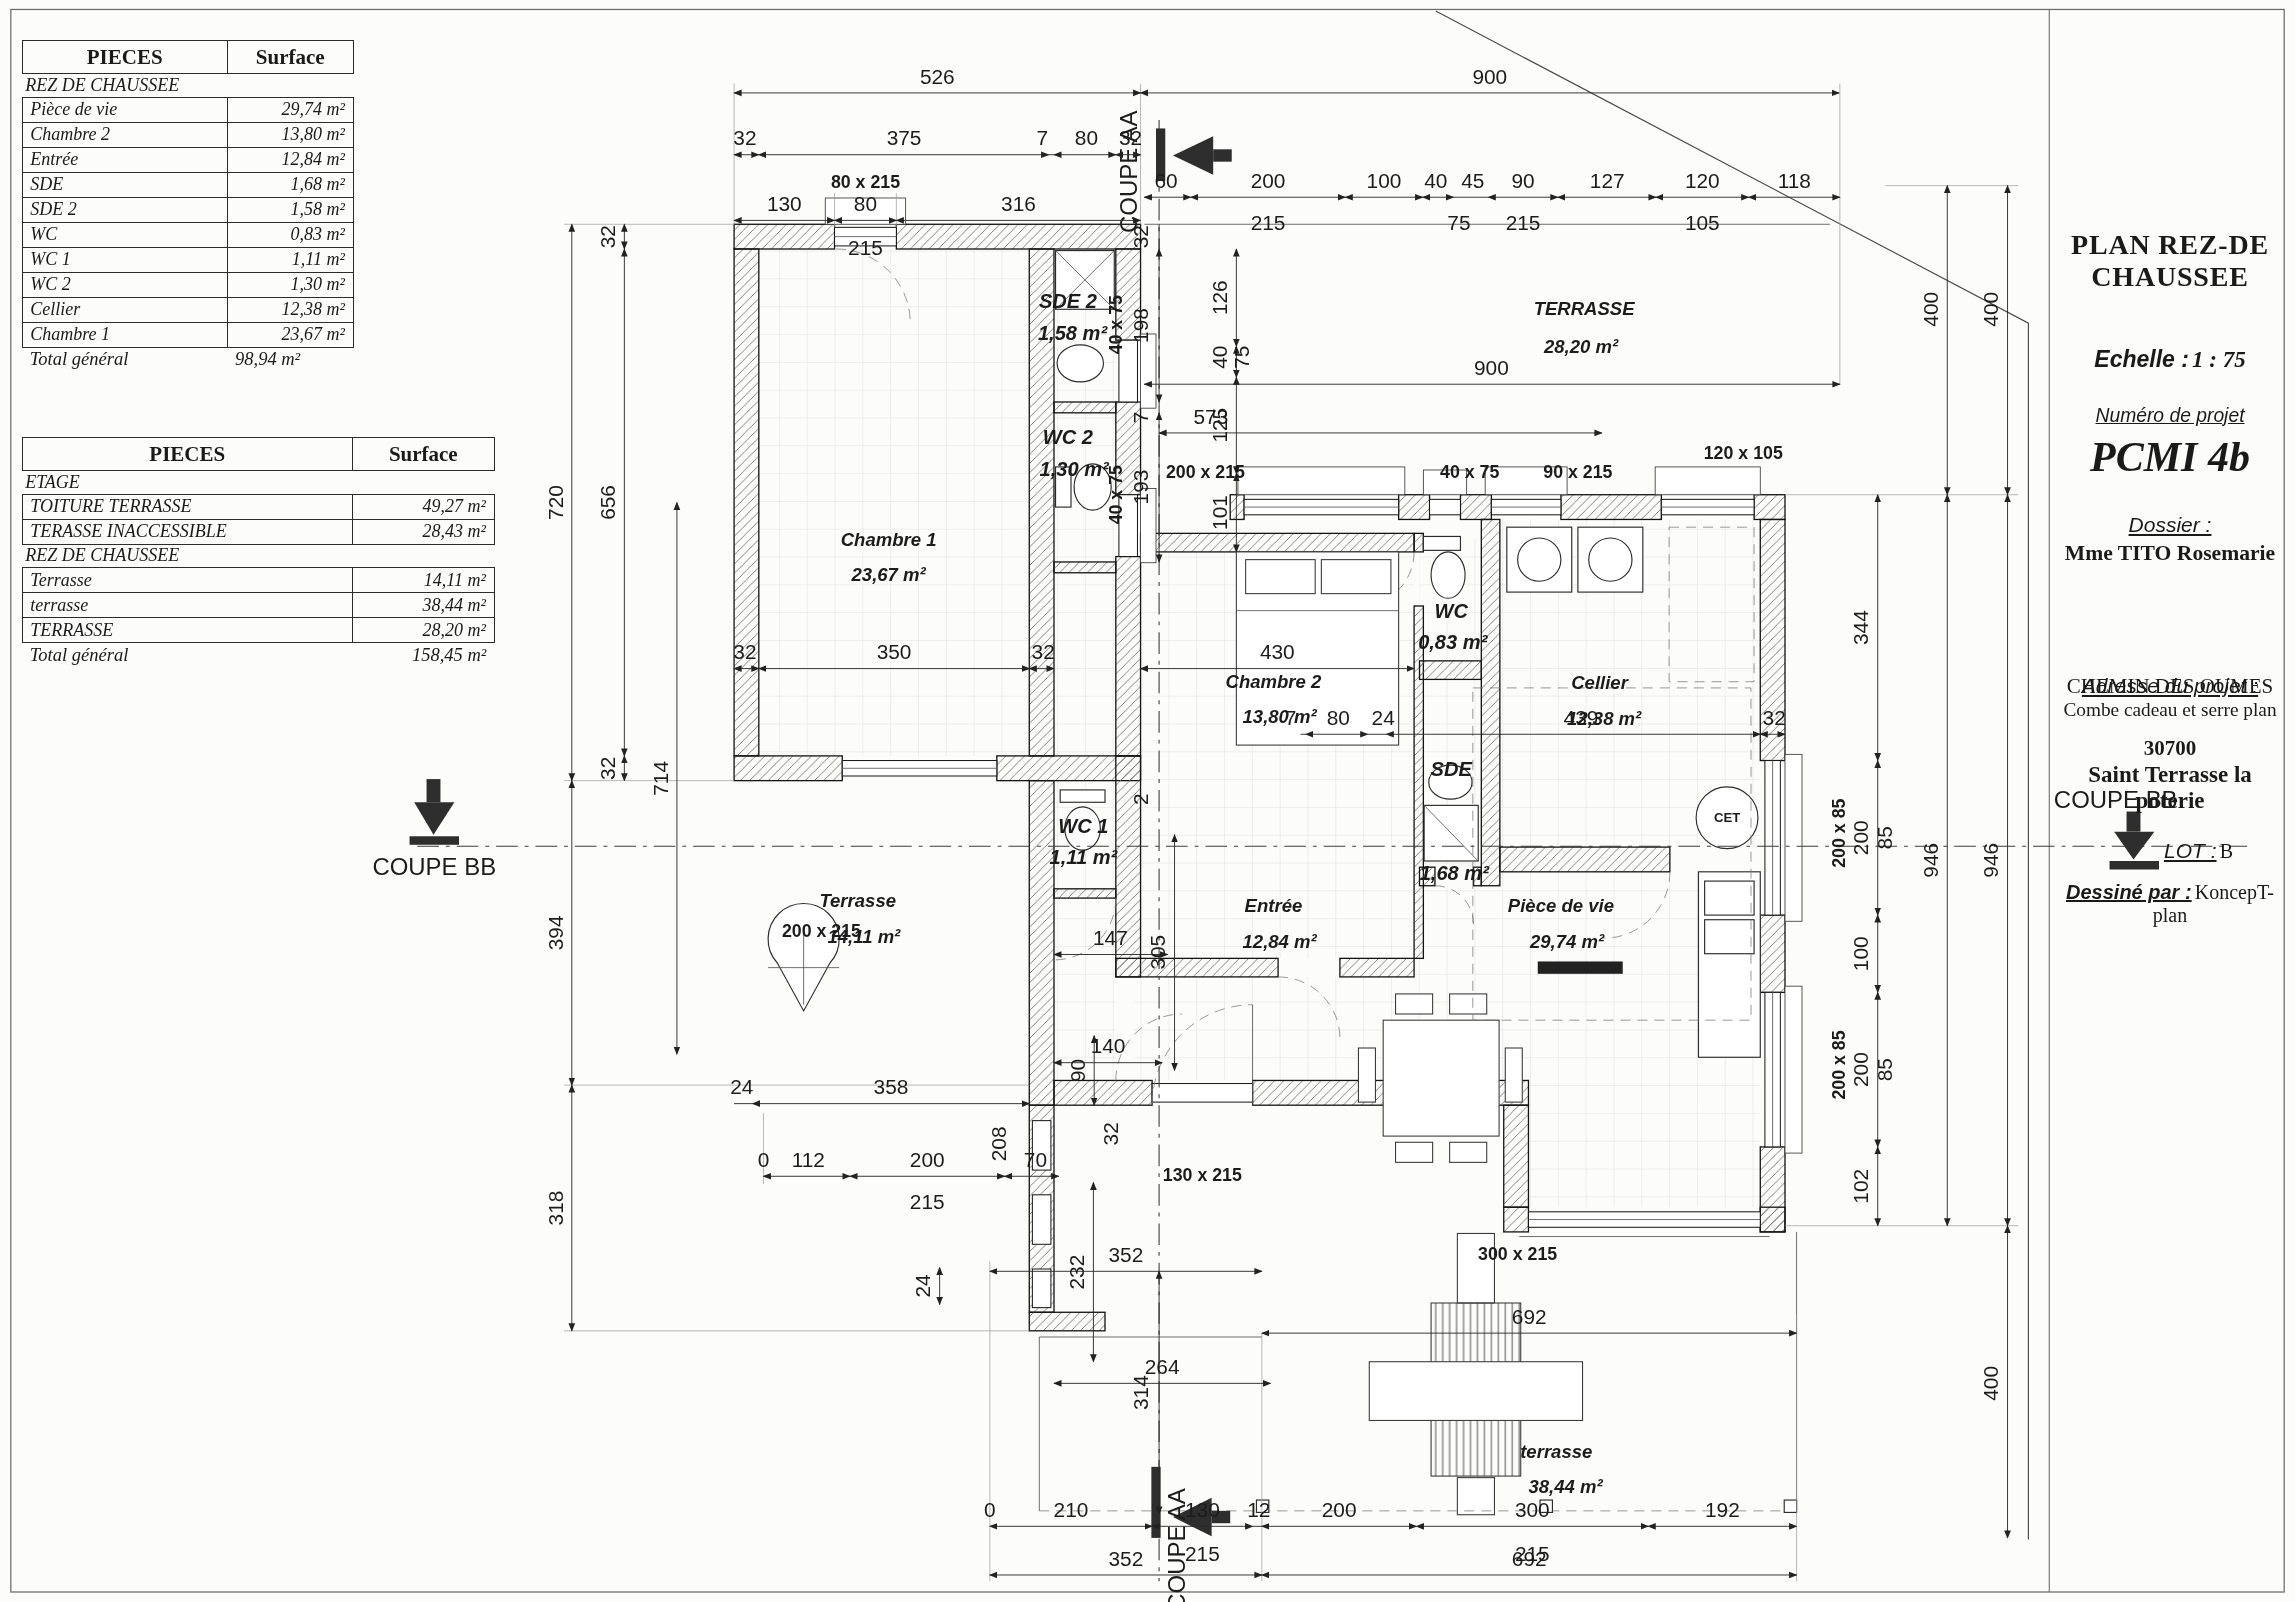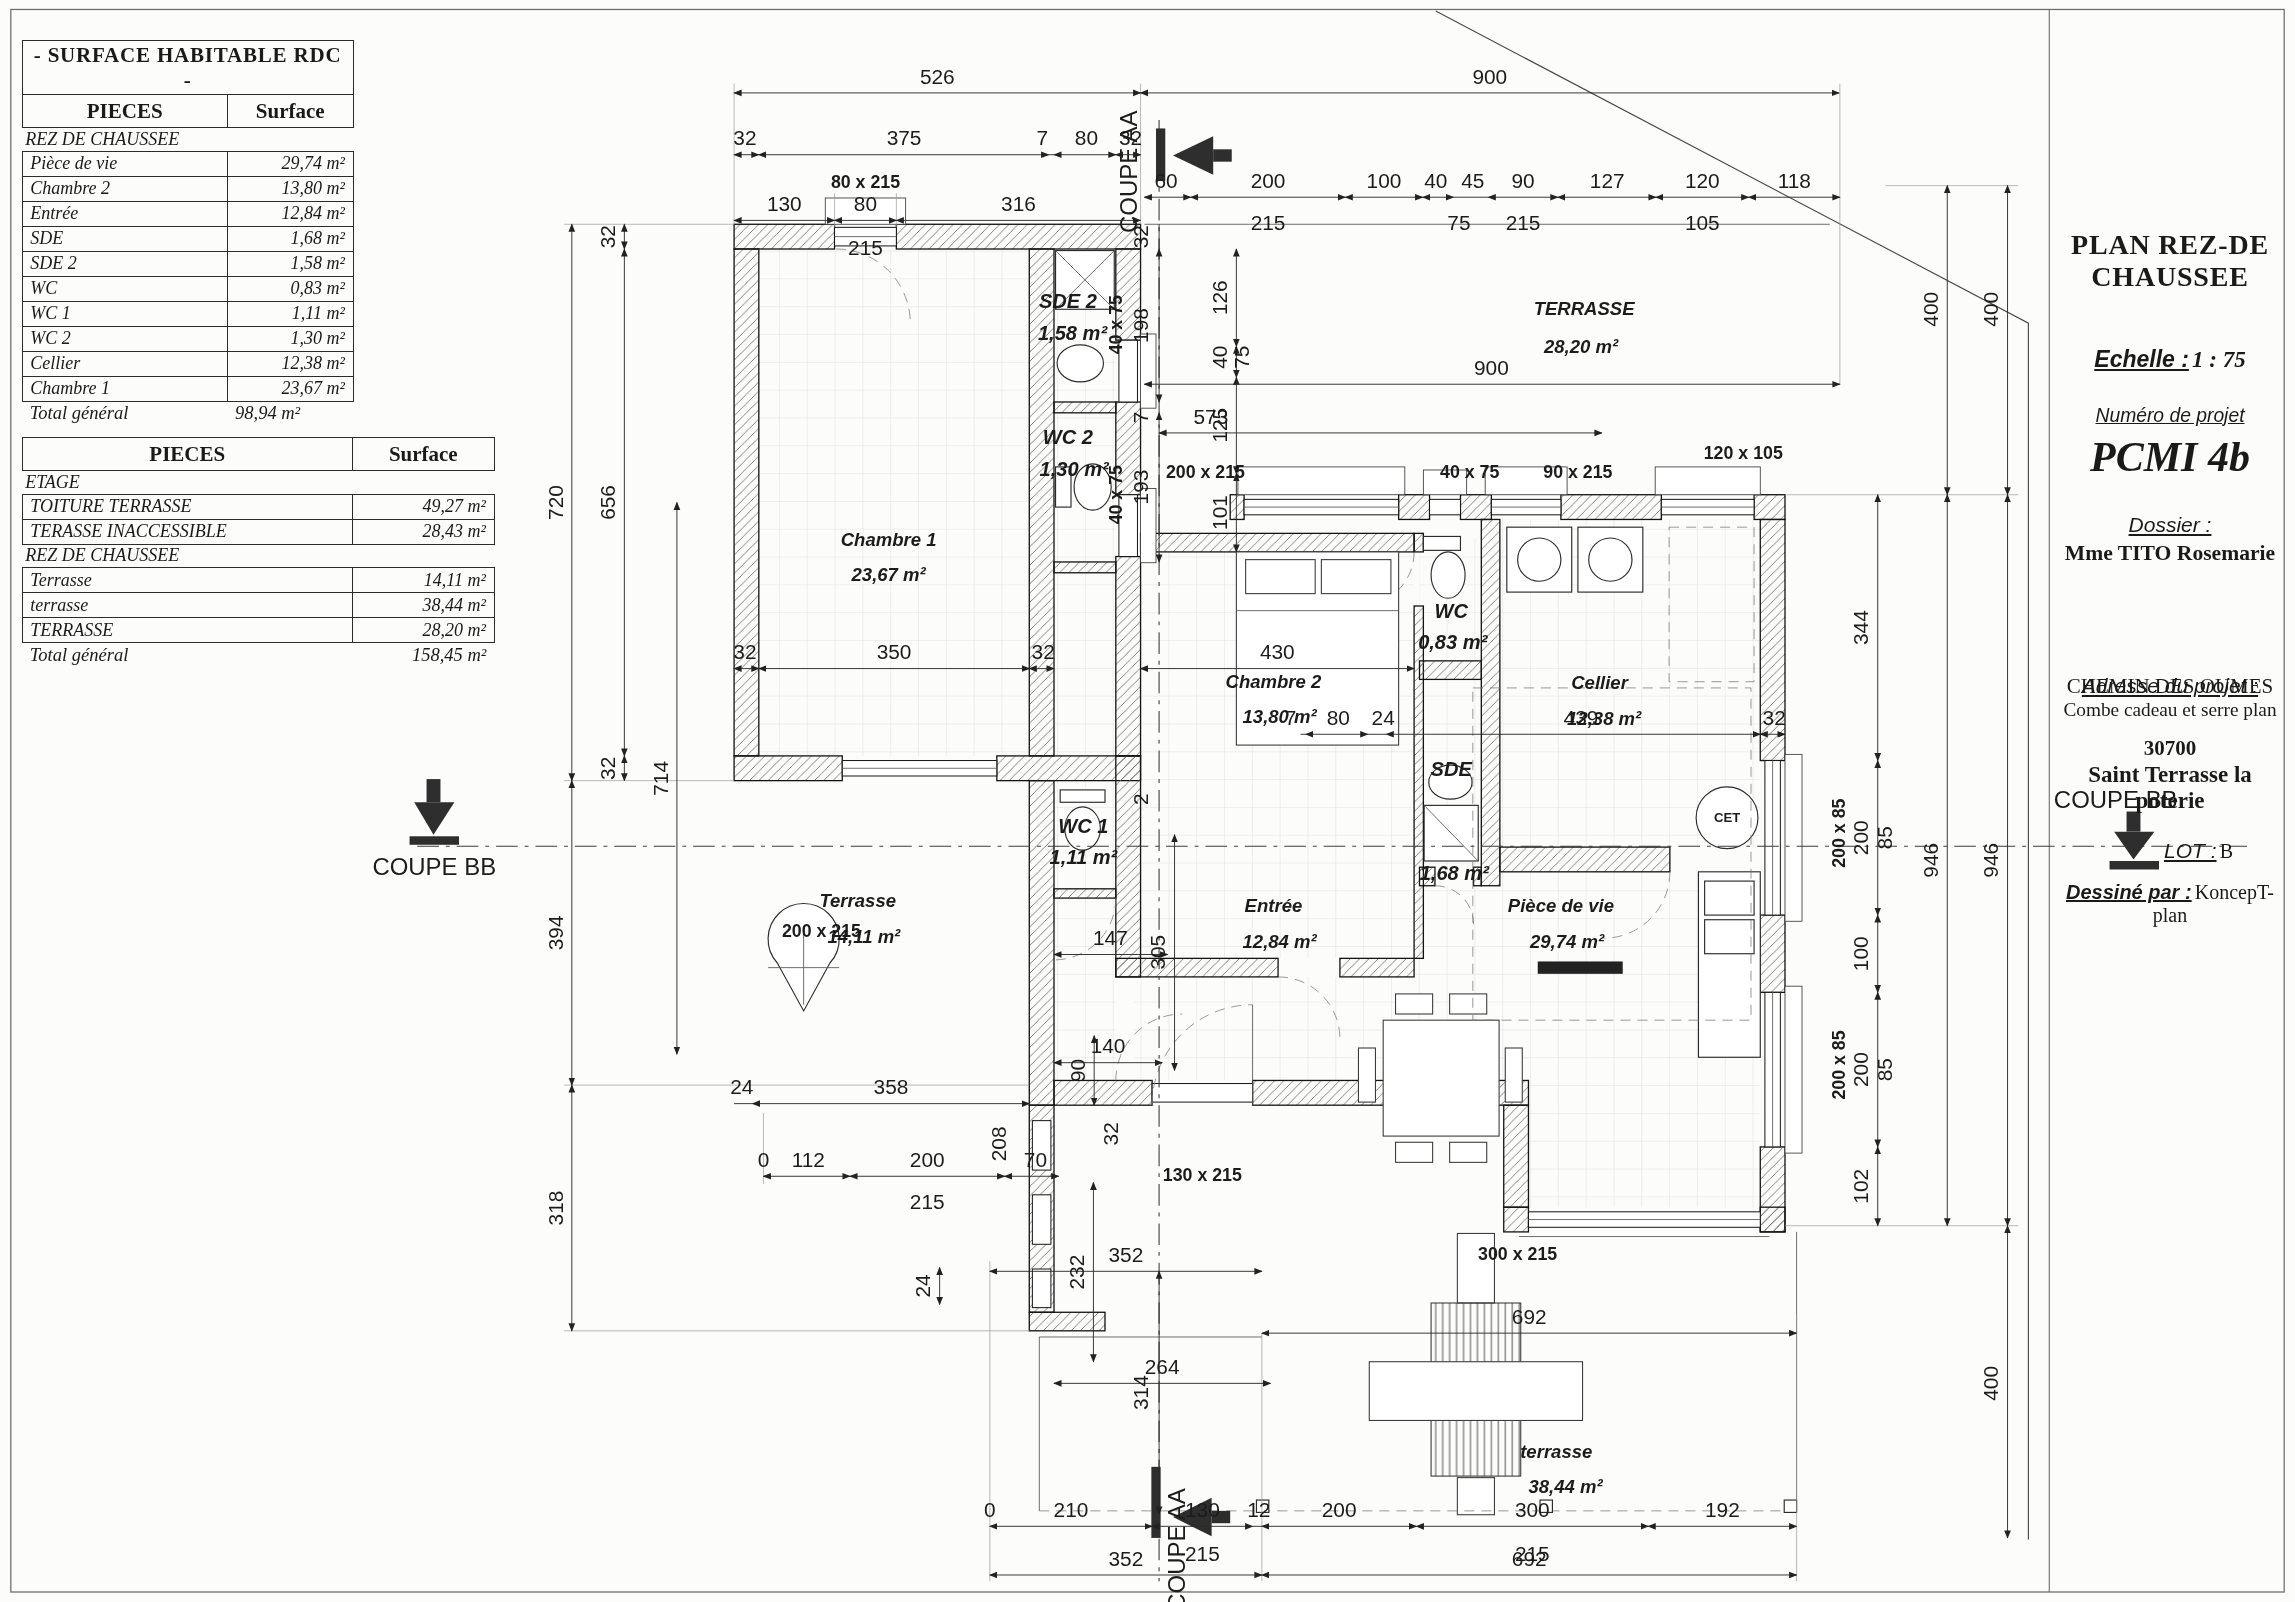--- a/index.html
+++ b/index.html
@@ -12,21 +12,21 @@
   .surf-table .title{font:bold 21px "Liberation Serif",serif;text-align:center;height:40px;letter-spacing:0.8px;}
   .surf-table .hdr{font:bold 21px "Liberation Serif",serif;text-align:center;height:29px;}
   .surf-table .sect{font:italic 18px "Liberation Serif",serif;border-left:none;border-right:none;background:#fcfcfa;padding:0.8px 3.1px;}
   .surf-table .rn{font:italic 18px "Liberation Serif",serif;}
   .surf-table .rv{font:italic 18px "Liberation Serif",serif;text-align:right;}
   .surf-table .tot td{border:none;font:italic 18.5px "Liberation Serif",serif;}
   
   .tb{position:absolute;left:2057px;width:226px;text-align:center;}
   .tb-title{font:bold 28px "Liberation Serif",serif;letter-spacing:0.8px;}
   .tb-row{font:bold italic 23px "Liberation Sans",sans-serif;}
-  .u{text-decoration:underline;}
+  .u{}
   .tb-small-it{font:italic 19.3px "Liberation Sans",sans-serif;text-decoration:underline;}
   .tb-pcmi{font:bold italic 42px "Liberation Serif",serif;}
   .tb-serif{font:21px "Liberation Serif",serif;}
   .tb-serif-b{font:bold 23px "Liberation Serif",serif;}
   .tb-it-u{font:italic 21px "Liberation Sans",sans-serif;text-decoration:underline;}
   .tb-drawn{font:bold italic 20px "Liberation Sans",sans-serif;text-decoration:underline;}
   .inline-val{font:20px "Liberation Serif",serif;text-decoration:none;}
   
   text{fill:#1c1c1c;}
   .dt{font:27px "Liberation Sans",sans-serif;text-anchor:middle;}
@@ -534,23 +534,20 @@
     <text class="rn" x="2028" y="1226">29,74 m²</text>
     <text class="rn" x="1110" y="1174">Terrasse</text>
     <text class="rn" x="1118" y="1220">14,11 m²</text>
     <text class="rn" x="2014" y="1886">terrasse</text>
     <text class="rn" x="2026" y="1932">38,44 m²</text>
   </g>
 </svg>
 
 <table class="surf-table" style="left:21.6px;top:40px;width:332px;">
   <tbody>
-        <tr>
-          <td class="title" colspan="2">- SURFACE HABITABLE RDC -</td>
-        </tr>
   <tr>
     <th class="hdr" style="width:62%;">PIECES</th>
     <th class="hdr">Surface</th>
   </tr>
   <tr>
           <td class="sect" colspan="2">REZ DE CHAUSSEE</td>
         </tr>
   <tr>
           <td class="rn">Pièce de vie</td>
           <td class="rv">29,74 m²</td>

